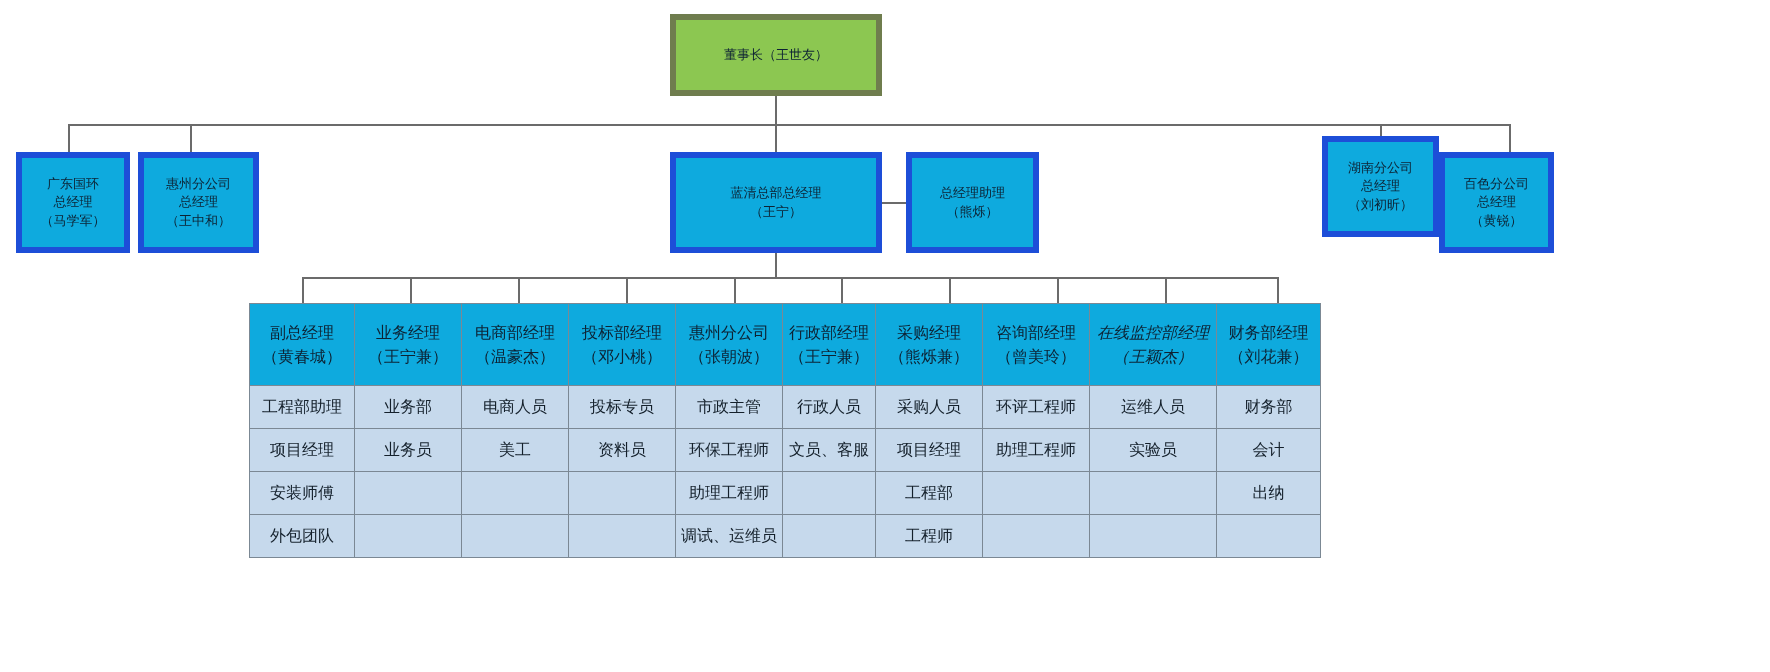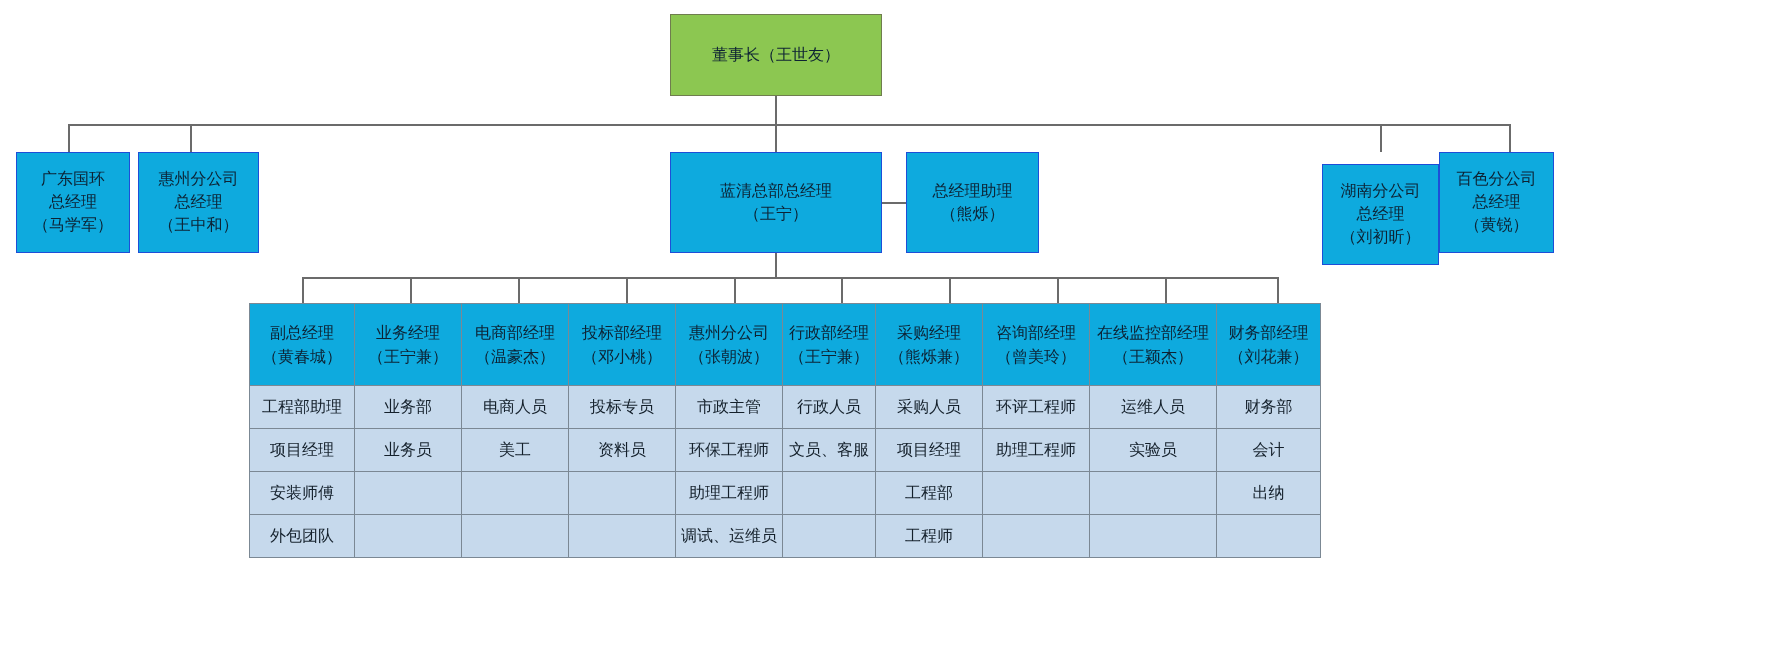--- a/index.html
+++ b/index.html
@@ -8,25 +8,25 @@
     width:1770px; height:672px;
     background:#ffffff;
     font-family:"DejaVu Sans","Liberation Sans",sans-serif;
     overflow:hidden;
   }
   #stage { position:relative; width:1770px; height:672px; }
 
   .box {
     position:absolute;
     background:#0eaade;
-    border:1px solid #1d4ed8;
+    border:6px solid #1d4ed8;
     display:flex; align-items:center; justify-content:center;
     text-align:center;
     color:#0d2233;
-    font-size:16px;
+    font-size:13px;
     line-height:1.42;
     white-space:pre-line;
   }
   .box.green { background:#8cc751; border-color:#6f7d4e; }
 
   .conn { position:absolute; background:#6b6b6b; }
   .conn.h { height:2px; }
   .conn.v { width:2px; }
 
   
@@ -78,21 +78,21 @@
 （王中和）</div>
 
   <div class="box" style="left:670px; top:152px; width:212px; height:101px;">蓝清总部总经理
 （王宁）</div>
 
   <div class="conn h" style="left:882px; top:202px; width:24px;"></div>
 
   <div class="box" style="left:906px; top:152px; width:133px; height:101px;">总经理助理
 （熊烁）</div>
 
-  <div class="box" style="left:1322px; top:164px; width:117px; height:101px;">湖南分公司
+  <div class="box" style="left:1322px; top:136px; width:117px; height:101px;">湖南分公司
 总经理
 （刘初昕）</div>
   <div class="box" style="left:1439px; top:152px; width:115px; height:101px;">百色分公司
 总经理
 （黄锐）</div>
 
   <div class="conn v" style="left:775px; top:253px; height:24px;"></div>
   <div class="conn h" style="left:302px; top:277px; width:975px;"></div>
 
   <div class="conn v" style="left:302px;  top:277px; height:26px;"></div>
@@ -119,21 +119,21 @@
           <td class="hdr" style="width:107px;">投标部经理
 （邓小桃）</td>
           <td class="hdr" style="width:107px;">惠州分公司
 （张朝波）</td>
           <td class="hdr" style="width:93px;">行政部经理
 （王宁兼）</td>
           <td class="hdr" style="width:107px;">采购经理
 （熊烁兼）</td>
           <td class="hdr" style="width:107px;">咨询部经理
 （曾美玲）</td>
-          <td class="hdr" style="width:127px;">在线监控部经理
+          <td class="hdr" style="width:127px;font-style:italic;">在线监控部经理
 （王颖杰）</td>
           <td class="hdr" style="width:104px;">财务部经理
 （刘花兼）</td>
         </tr>
 
         <tr>
           <td class="cell">工程部助理</td>
           <td class="cell">业务部</td>
           <td class="cell">电商人员</td>
           <td class="cell">投标专员</td>

